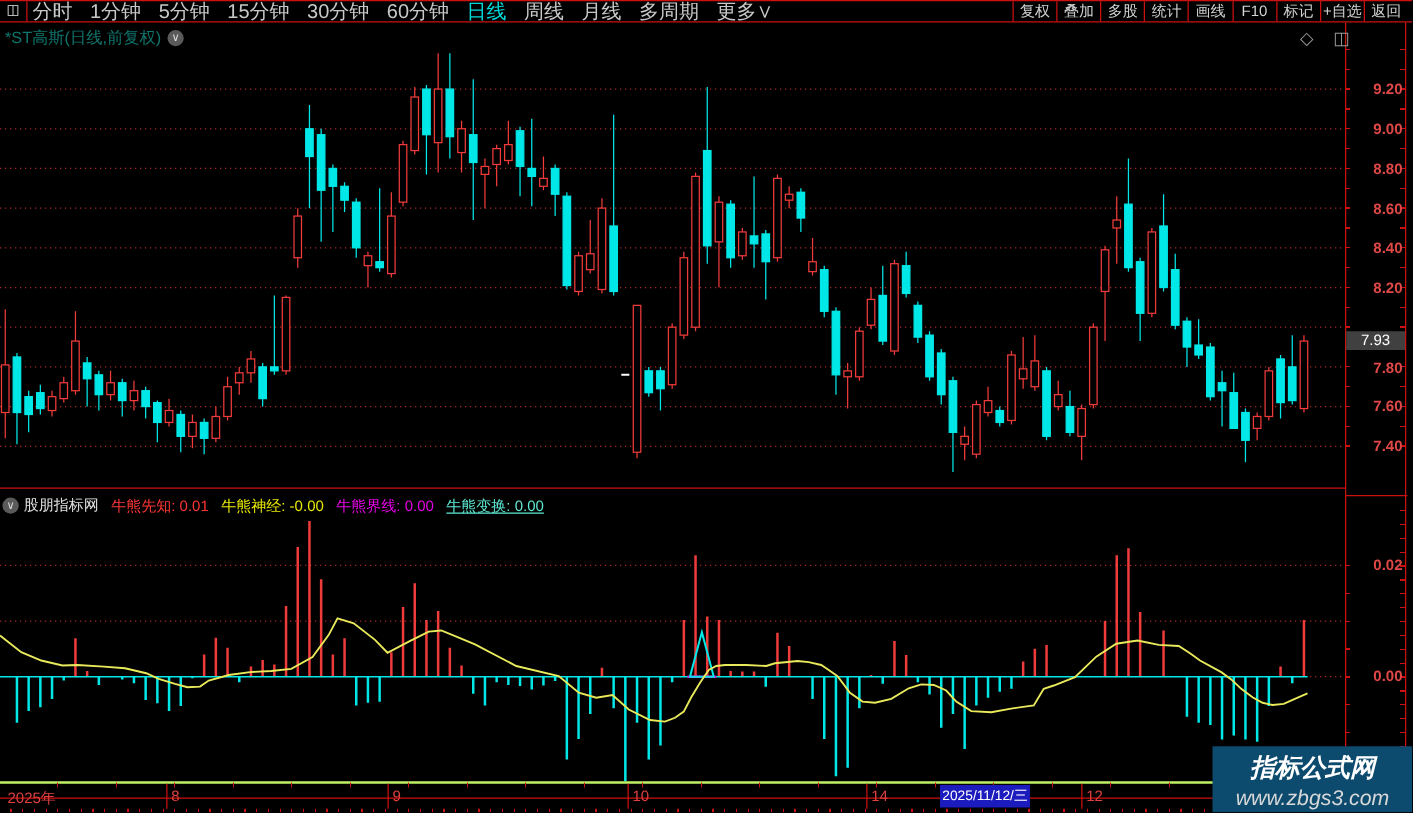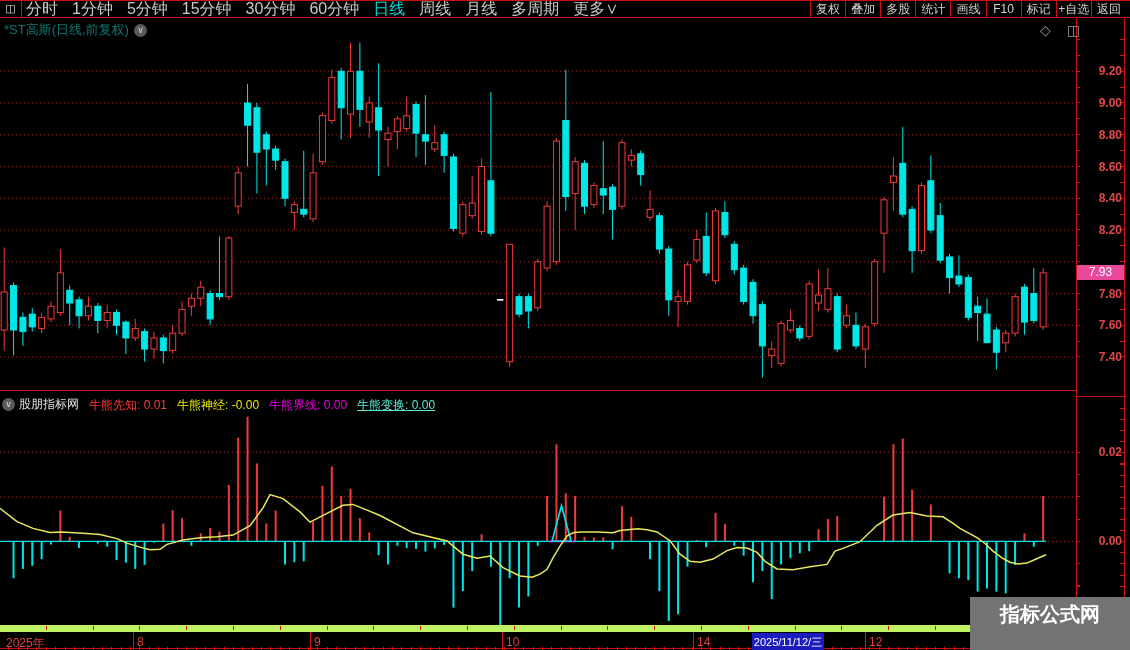--- a/index.html
+++ b/index.html
@@ -20,43 +20,43 @@
   #titlebar{position:absolute;left:4px;top:21px;height:18px;display:flex;align-items:center;z-index:5;}
   #title-text{color:#0f766e;font-size:13px;}
   .circle-chev{display:inline-block;width:13px;height:13px;border-radius:50%;background:#5a5a5a;
                color:#ddd;font-size:9px;line-height:13px;text-align:center;margin-left:5px;}
   #tr-icons{position:absolute;left:1040px;top:22px;z-index:5;color:#999;font-size:14px;letter-spacing:6px;}
   
   #mainChart{position:absolute;left:0;top:18px;}
   #indChart{position:absolute;left:0;top:414px;}
   .pricelabel{position:absolute;left:1078px;width:44px;text-align:right;color:#e04848;
               font-size:12px;font-weight:bold;z-index:2;}
-  #curPrice{position:absolute;left:1077px;width:47px;height:15px;background:#ec4899;color:#fff;
+  #curPrice{position:absolute;left:1077px;width:47px;height:15px;background:#404040;color:#fff;
             font-size:12px;text-align:center;line-height:15px;z-index:3;}
   .vline{position:absolute;background:#c11;width:1px;}
   .hline{position:absolute;background:#c11;height:1px;}
   .tickcol{position:absolute;width:4px;}
   
   #indHeader{position:absolute;left:2px;top:396px;height:17px;display:flex;align-items:center;z-index:4;}
   #indHeader .src{color:#e0e0e0;font-size:12px;margin-left:4px;}
   .ind-item{font-size:12px;margin-left:10px;white-space:nowrap;}
   
-  #dateBar{position:absolute;left:0;top:625px;width:1126px;height:24px;border-top:7px solid #bef264;
+  #dateBar{position:absolute;left:0;top:625px;width:1126px;height:14px;border-top:2px solid #bef264;
            border-bottom:1px solid #c11;box-sizing:border-box;background:#000;}
   .datelabel{position:absolute;top:3px;color:#e04040;font-size:12px;white-space:nowrap;}
   .monthline{position:absolute;top:0;width:1px;height:20px;background:#c11;}
   #dateHighlight{position:absolute;top:1px;height:18px;background:#1b1bbe;color:#fff;
                  font-size:11px;line-height:18px;text-align:center;z-index:2;}
   #weekticks{position:absolute;left:0;top:626px;width:1076px;height:4px;
      background:repeating-linear-gradient(90deg,transparent 0px,transparent 45.8px,#c11 45.8px,#c11 46.8px);}
   #dayticks{position:absolute;left:0;top:647px;width:1076px;height:3px;
      background:repeating-linear-gradient(90deg,transparent 0px,transparent 8.36px,#c11 8.36px,#c11 9.36px);}
   
-  #watermark{position:absolute;left:970px;top:597px;width:160px;height:53px;background:#737373;
-             z-index:9;text-align:center;}
+  #watermark{position:absolute;left:970px;top:597px;width:160px;height:53px;background:#0c4a6e;
+             z-index:9;text-align:center;font-style:italic;}
   #wm1{color:#fff;font-size:20px;font-weight:bold;margin-top:4px;}
   #wm2{color:#d8d8d8;font-size:17px;margin-top:1px;}
 </style>
 </head>
 <body>
 
 <div id="app">
 
   <div id="menubar">
     <div id="menu-left-cell">◫</div>
@@ -482,14 +482,15 @@
   <div id="dateBar">
     <span class="datelabel" style="left:6px;">2025年</span>
     <span id="monthLabels"><span class="datelabel" style="left: 137px;">8</span><span class="datelabel" style="left: 314px;">9</span><span class="datelabel" style="left: 506px;">10</span><span class="datelabel" style="left: 697px;">14</span><span class="datelabel" style="left: 869px;">12</span></span>
     <div id="dateHighlight" style="left: 752px; width: 72px;">2025/11/12/三</div>
   <div class="monthline" style="left: 133px;"></div><div class="monthline" style="left: 310px;"></div><div class="monthline" style="left: 502px;"></div><div class="monthline" style="left: 693px;"></div><div class="monthline" style="left: 865px;"></div></div>
   <div id="weekticks"></div>
   <div id="dayticks"></div>
 
   <div id="watermark">
     <div id="wm1">指标公式网</div>
+    <div id="wm2">www.zbgs3.com</div>
   </div>
 </div>
 
 </body></html>

